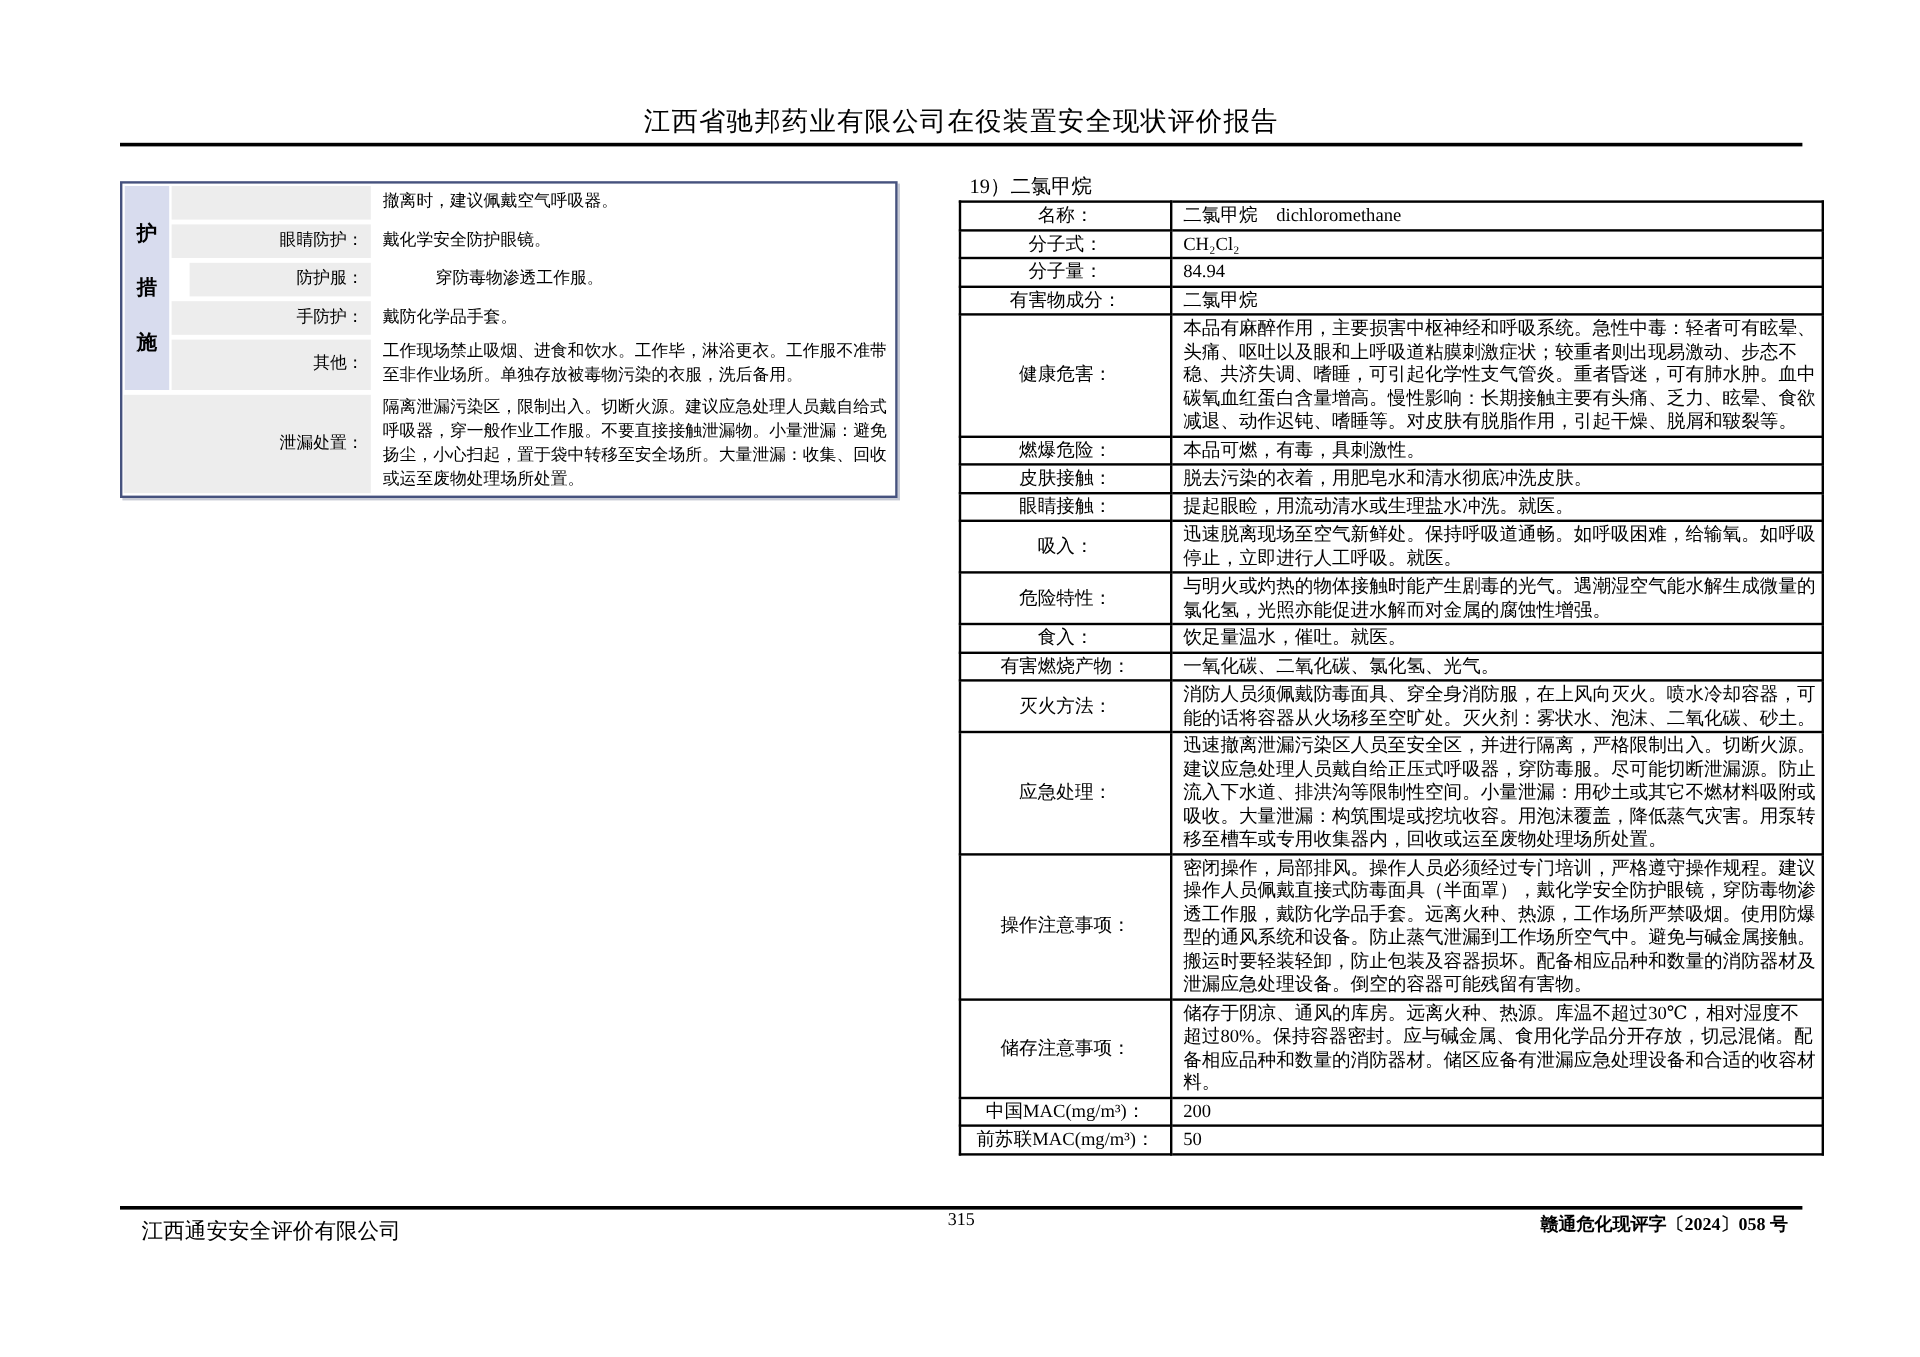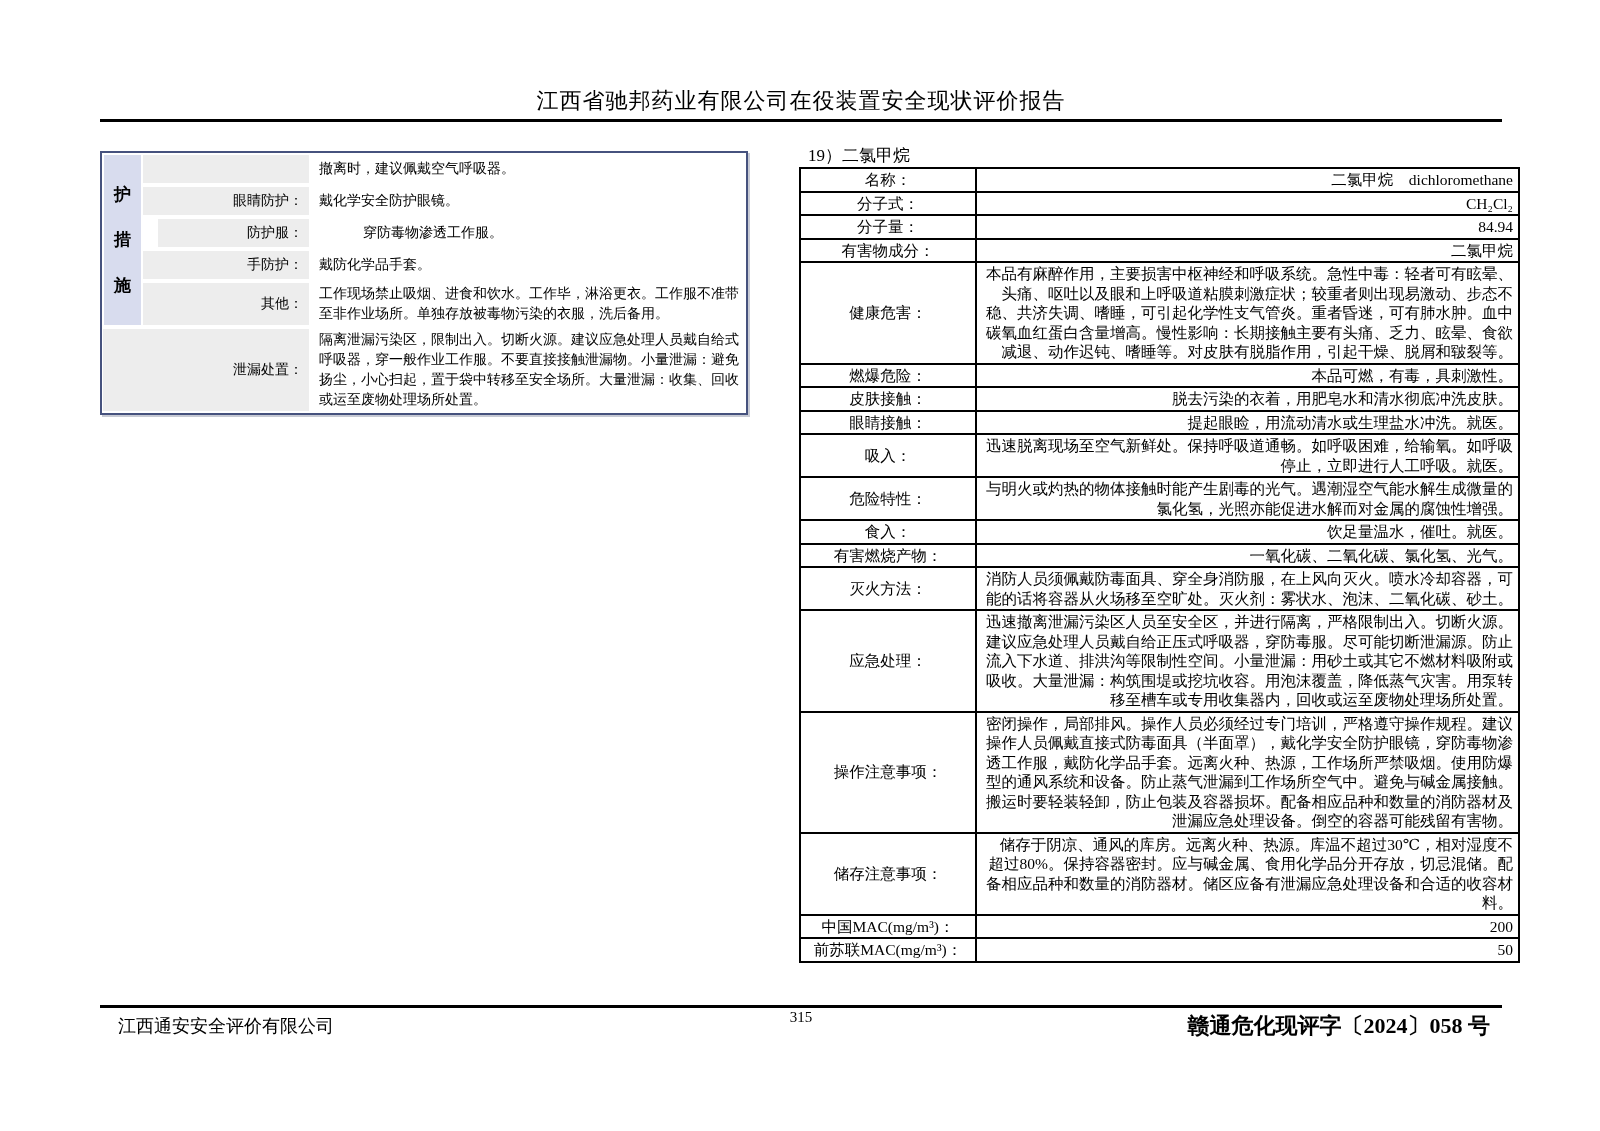--- a/index.html
+++ b/index.html
@@ -47,35 +47,35 @@
     border-collapse:collapse;table-layout:fixed;
     font-size:15.5px;line-height:19.5px;margin-left:12px;
   }
   .msds-table td{
     border:2px solid #000;vertical-align:middle;
   }
   .msds-table td.label{
     width:170px;text-align:center;padding:1px 2px;
   }
   .msds-table td.value{
-    text-align:right;padding:1px 5px 1px 9px;
+    text-align:left;padding:1px 5px 1px 9px;
   }
   
   .footer-rule{
     position:absolute;top:1005px;left:100px;width:1402px;height:3px;background:#000;
   }
   .footer-page{
     position:absolute;top:1009px;left:100px;width:1402px;text-align:center;font-size:15px;
   }
   .footer-left{
     position:absolute;top:1014px;left:118px;font-size:18px;
   }
   .footer-right{
     position:absolute;top:1011px;left:100px;width:1390px;text-align:right;
-    font-size:22px;font-weight:bold;
+    font-size:15px;font-weight:bold;
   }
 </style>
 </head>
 <body>
 
 <div class="header-title">江西省驰邦药业有限公司在役装置安全现状评价报告</div>
 <div class="header-rule"></div>
 
 <div class="protect-table">
   <div class="pt-side">

